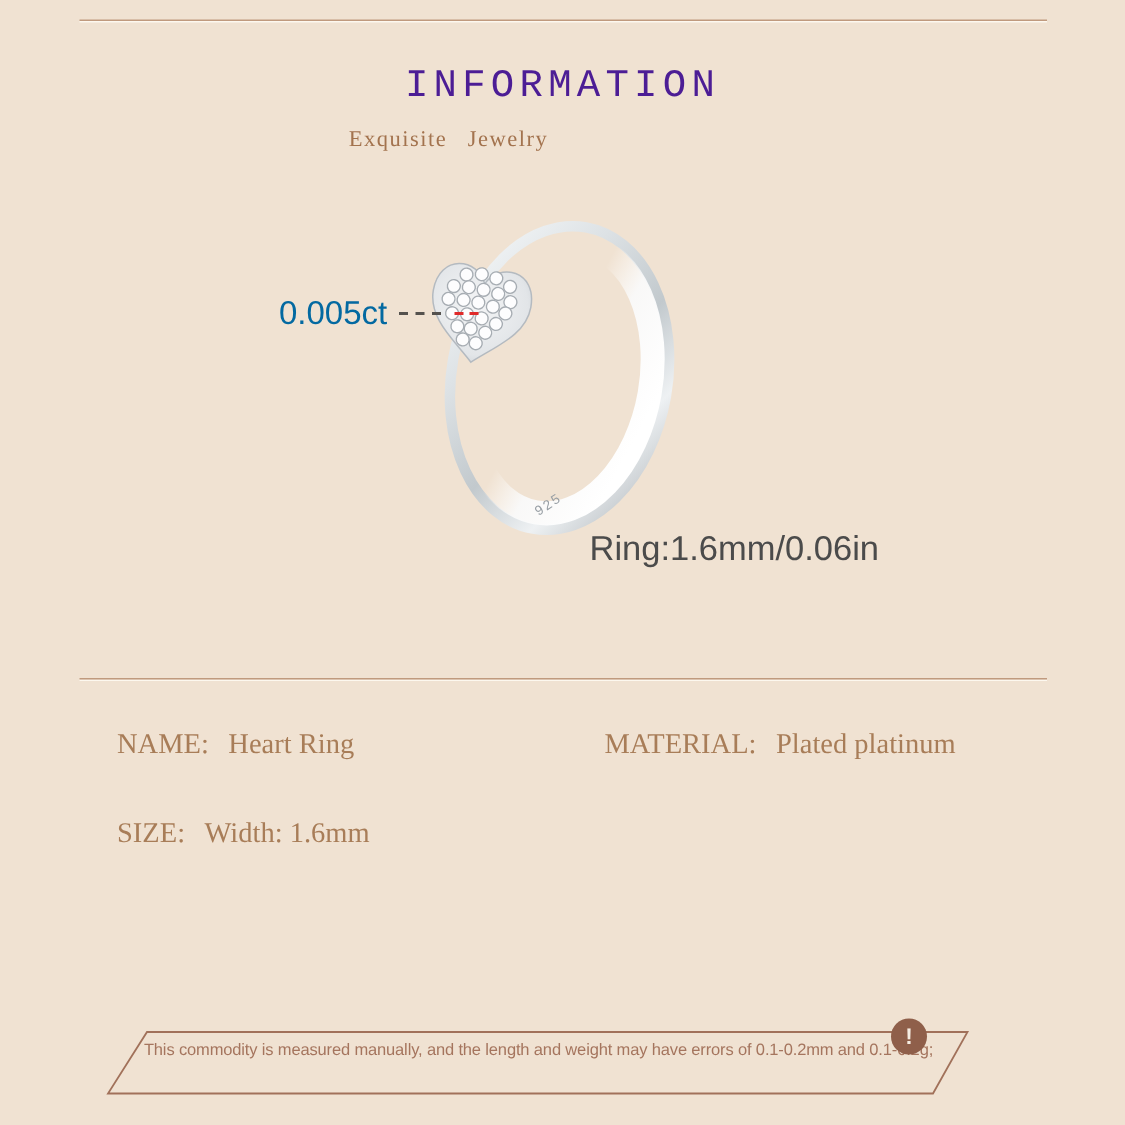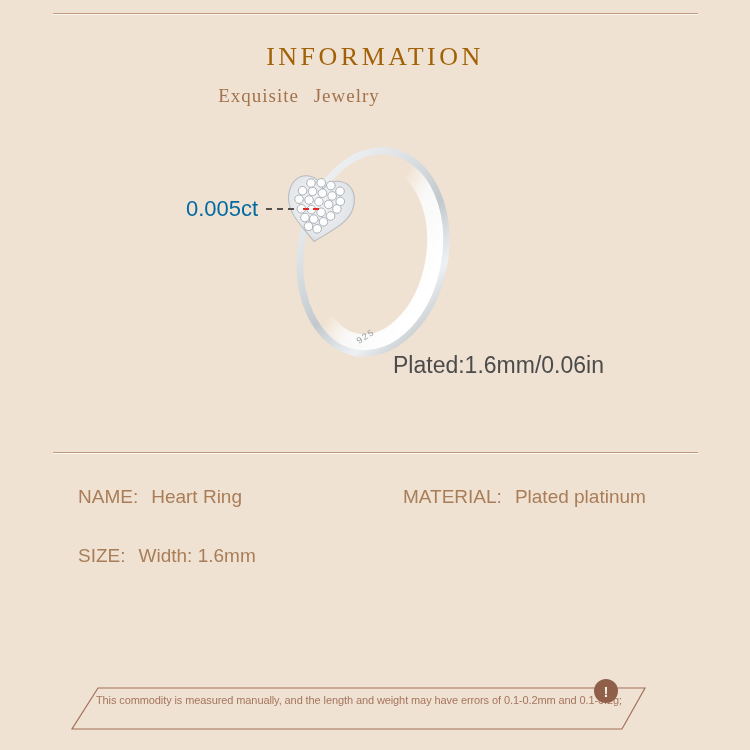--- a/index.html
+++ b/index.html
@@ -10,44 +10,44 @@
   }
   .hline{
     position:absolute;left:53px;width:645px;height:0;
     border-top:1px solid #c09a7e;
     border-bottom:1px solid rgba(255,252,245,0.85);
   }
   .hline.top{top:13px;}
   .hline.mid{top:452px;}
   .title{
     position:absolute;top:42px;left:0;width:750px;text-align:center;
-    font-family:Liberation Serif, serif;
-    font-size:26px;letter-spacing:3.5px;color:#a16207;font-weight:400;
+    font-family:Liberation Mono, monospace;
+    font-size:26px;letter-spacing:3.5px;color:#4c1d95;font-weight:400;
   }
   .subtitle{
     position:absolute;top:85px;left:0;width:598px;text-align:center;
     font-family:"Liberation Serif", serif;
-    font-size:19px;letter-spacing:1px;word-spacing:9px;color:#a3734e;
+    font-size:15px;letter-spacing:1px;word-spacing:9px;color:#a3734e;
   }
   .ring-wrap{position:absolute;left:253px;top:128px;width:215px;height:245px;}
   .annotation{
     position:absolute;left:186px;top:197px;height:24px;
     display:flex;align-items:center;gap:8px;
   }
   .annotation .label{font-size:22px;color:#0369a1;}
   .dash-gray{width:28px;border-top:2px dashed #55524e;}
   .dash-red{width:16px;border-top:2px dashed #e02a2a;margin-left:1px;}
   .width-note{
     position:absolute;left:393px;top:352px;
     font-size:23px;color:#4b4b4b;
   }
   .specs{
     position:absolute;left:78px;top:486px;right:52px;
     display:grid;grid-template-columns:325px auto;row-gap:37px;
-    font-size:19px;color:#a87d58;
+    font-size:19px;color:#a87d58;font-family:Liberation Serif, serif;
   }
   .spec-cell .val{margin-left:13px;}
   .disc-box-svg{position:absolute;left:70px;top:686px;}
   .disc-text{
     position:absolute;left:83px;top:693px;width:552px;text-align:center;
     font-size:11px;line-height:15px;letter-spacing:-0.1px;color:#a5755e;
   }
   .disc-text div{white-space:nowrap;}
   .excl-badge{
     position:absolute;left:594px;top:679px;width:24px;height:24px;border-radius:50%;
@@ -123,21 +123,21 @@
     </g>
   </svg>
 </div>
 
 <div class="annotation">
   <span class="label">0.005ct</span>
   <span class="dash-gray"></span>
   <span class="dash-red"></span>
 </div>
 
-<div class="width-note">Plated:1.6mm/0.06in</div>
+<div class="width-note">Ring:1.6mm/0.06in</div>
 
 <div class="hline mid"></div>
 
 <div class="specs">
   <div class="spec-cell">
     <span>NAME:</span><span class="val">Heart Ring</span>
   </div>
   <div class="spec-cell">
     <span>MATERIAL:</span><span class="val">Plated platinum</span>
   </div>

